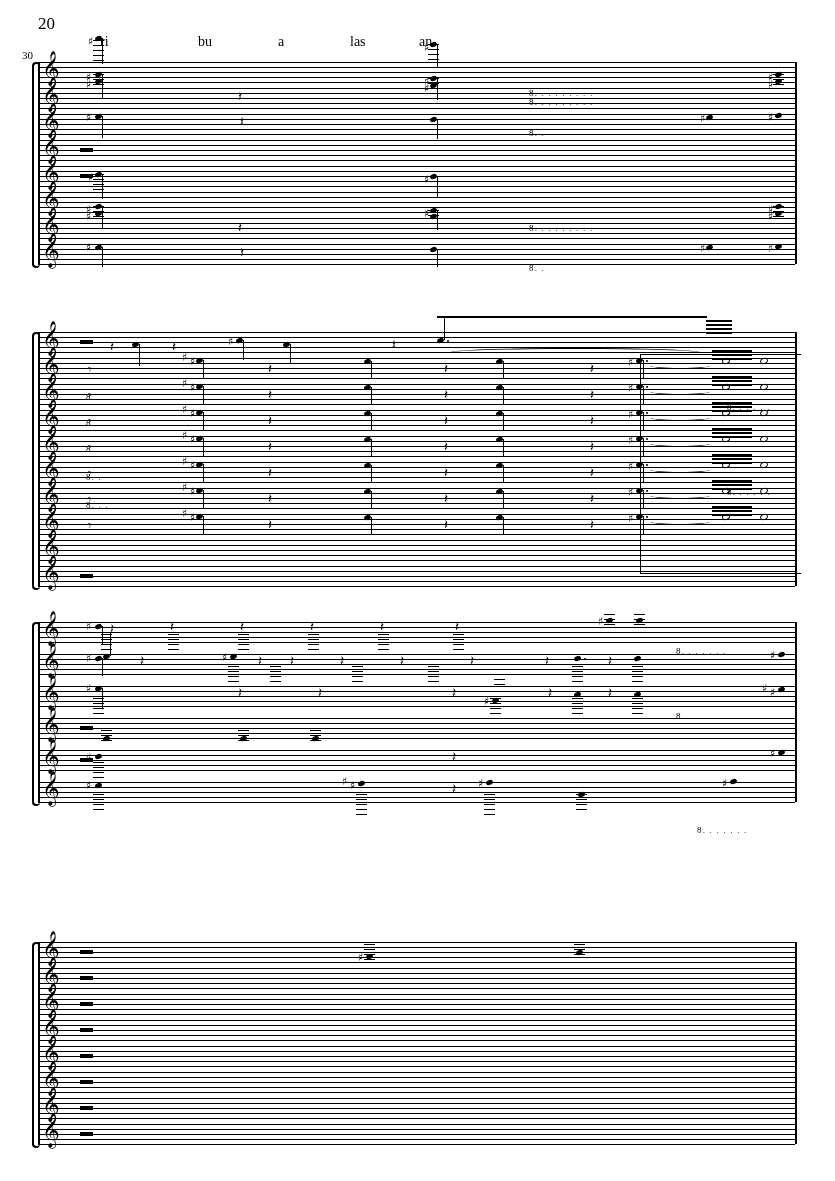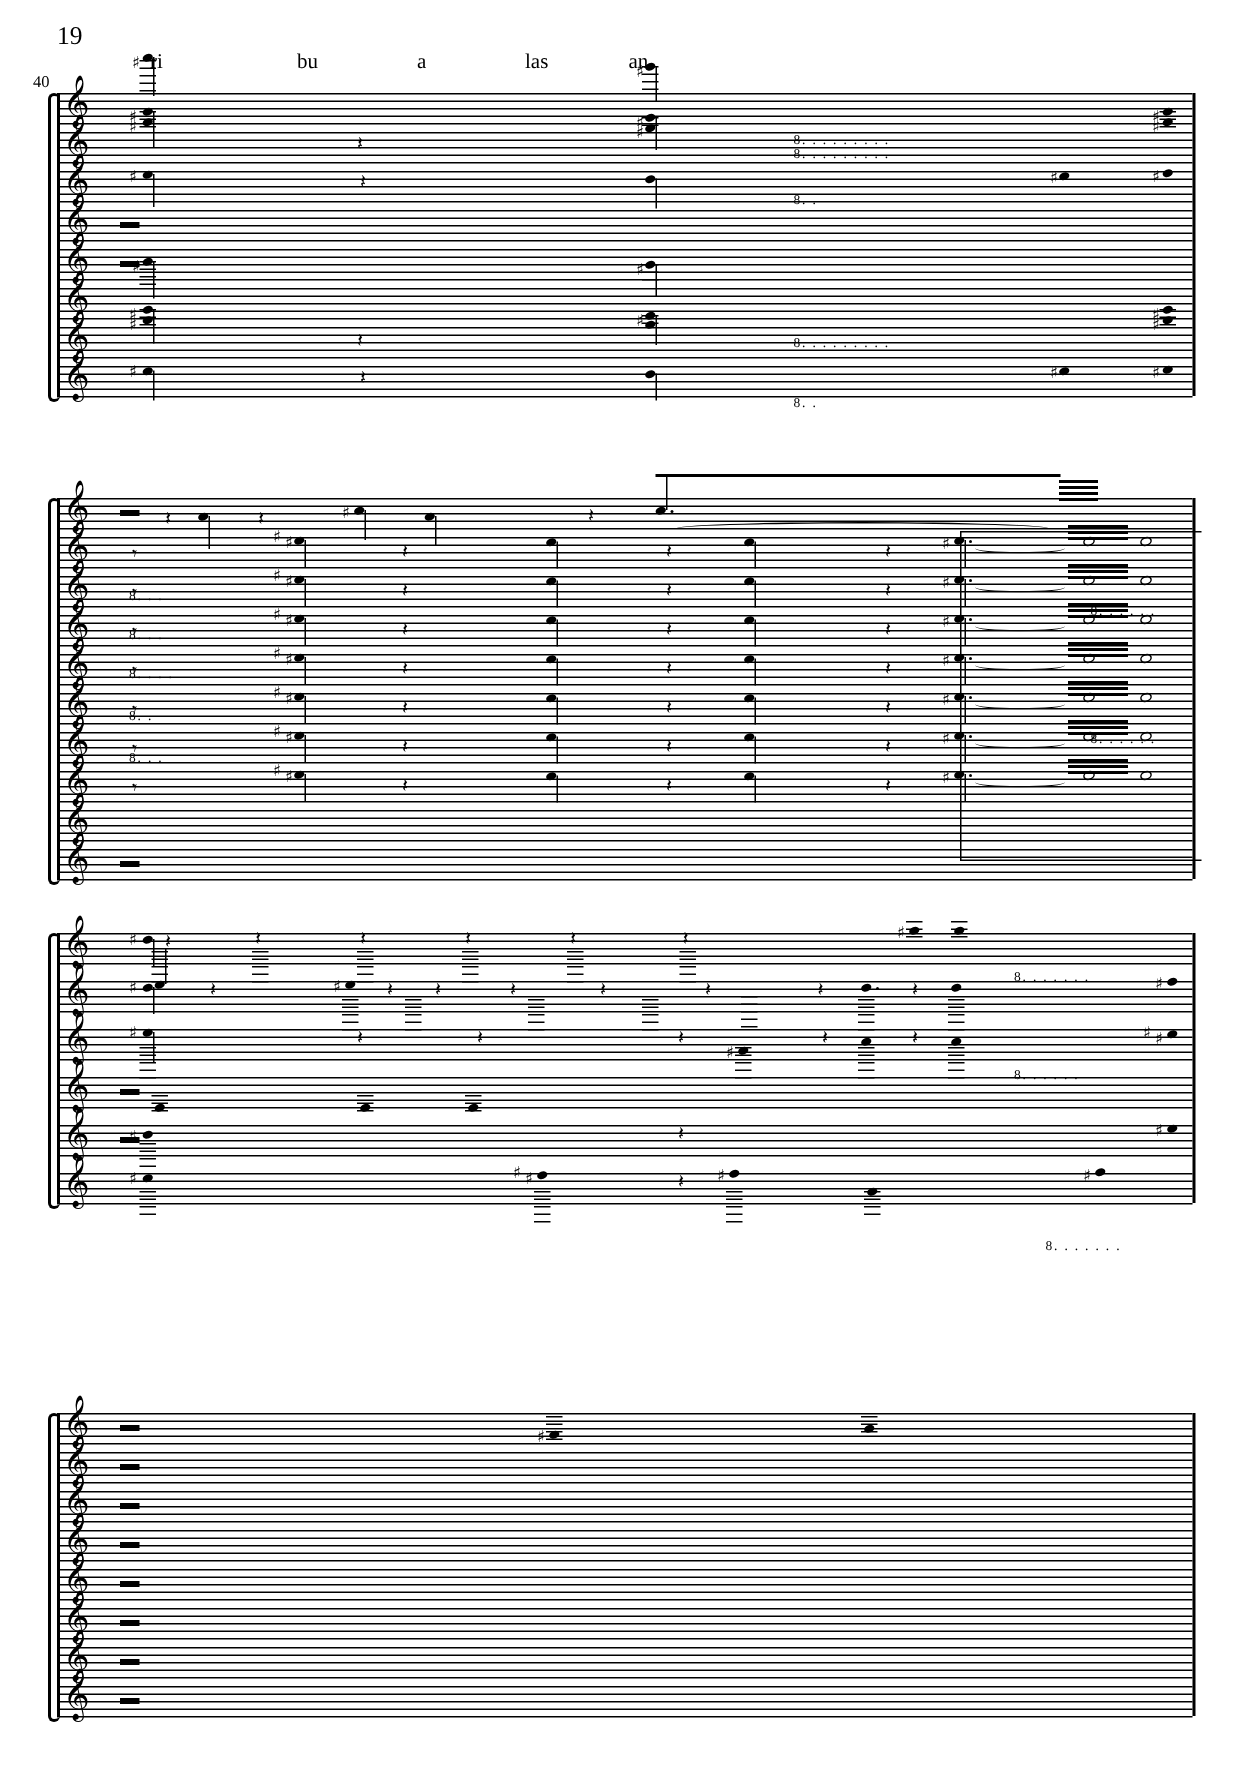--- a/index.html
+++ b/index.html
@@ -36,22 +36,22 @@
   .tie{position:absolute;border-bottom:1.2px solid #000;border-radius:50%;height:6px;}
   .slur{position:absolute;border-top:1.2px solid #000;border-radius:50%;height:8px;}
   .beamgrp{position:absolute;background:#000;height:2.4px;}
   .bracketbox{position:absolute;border:1.4px solid #000;border-right:none;}
 </style>
 </head>
 <body>
 
 <div class="page">
 
-  <div class="page-number">19</div>
-  <div class="measure-number">40</div>
+  <div class="page-number">20</div>
+  <div class="measure-number">30</div>
 
   <div class="lyric" style="left:100px;top:34px;">ri</div>
   <div class="lyric" style="left:198px;top:34px;">bu</div>
   <div class="lyric" style="left:278px;top:34px;">a</div>
   <div class="lyric" style="left:350px;top:34px;">las</div>
   <div class="lyric" style="left:419px;top:34px;">an</div>
 
   <div id="staff-layer">
       <div class="staff" style="left: 38px; top: 62px; width: 757px; height: 20px;">
         <div class="line" style="top: 0px;"></div>

